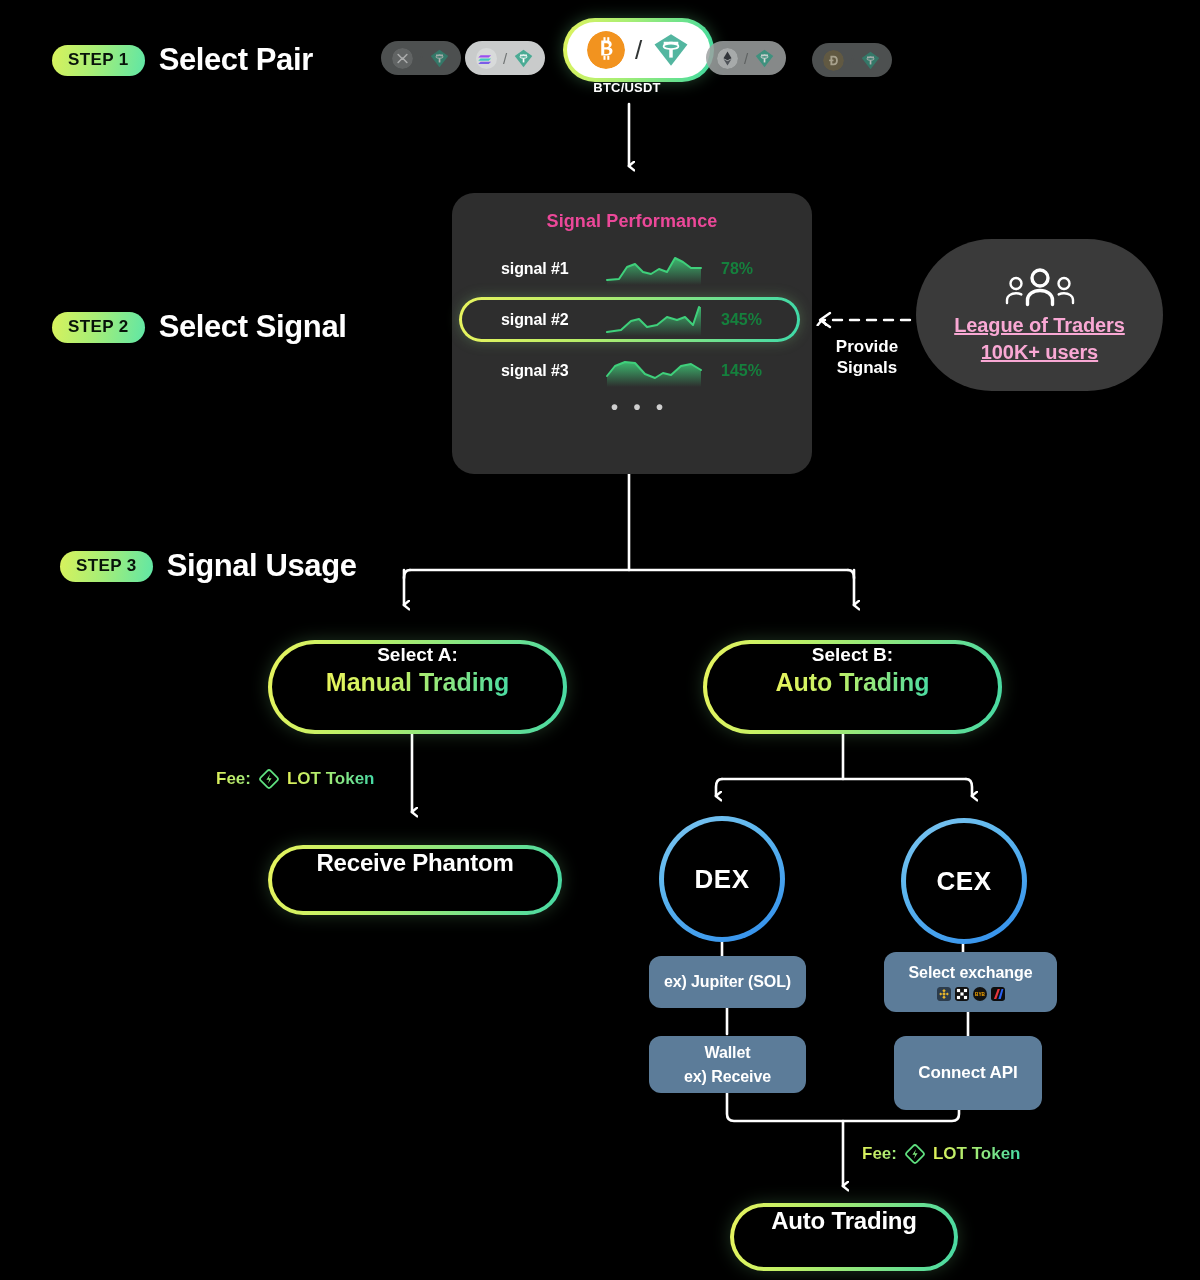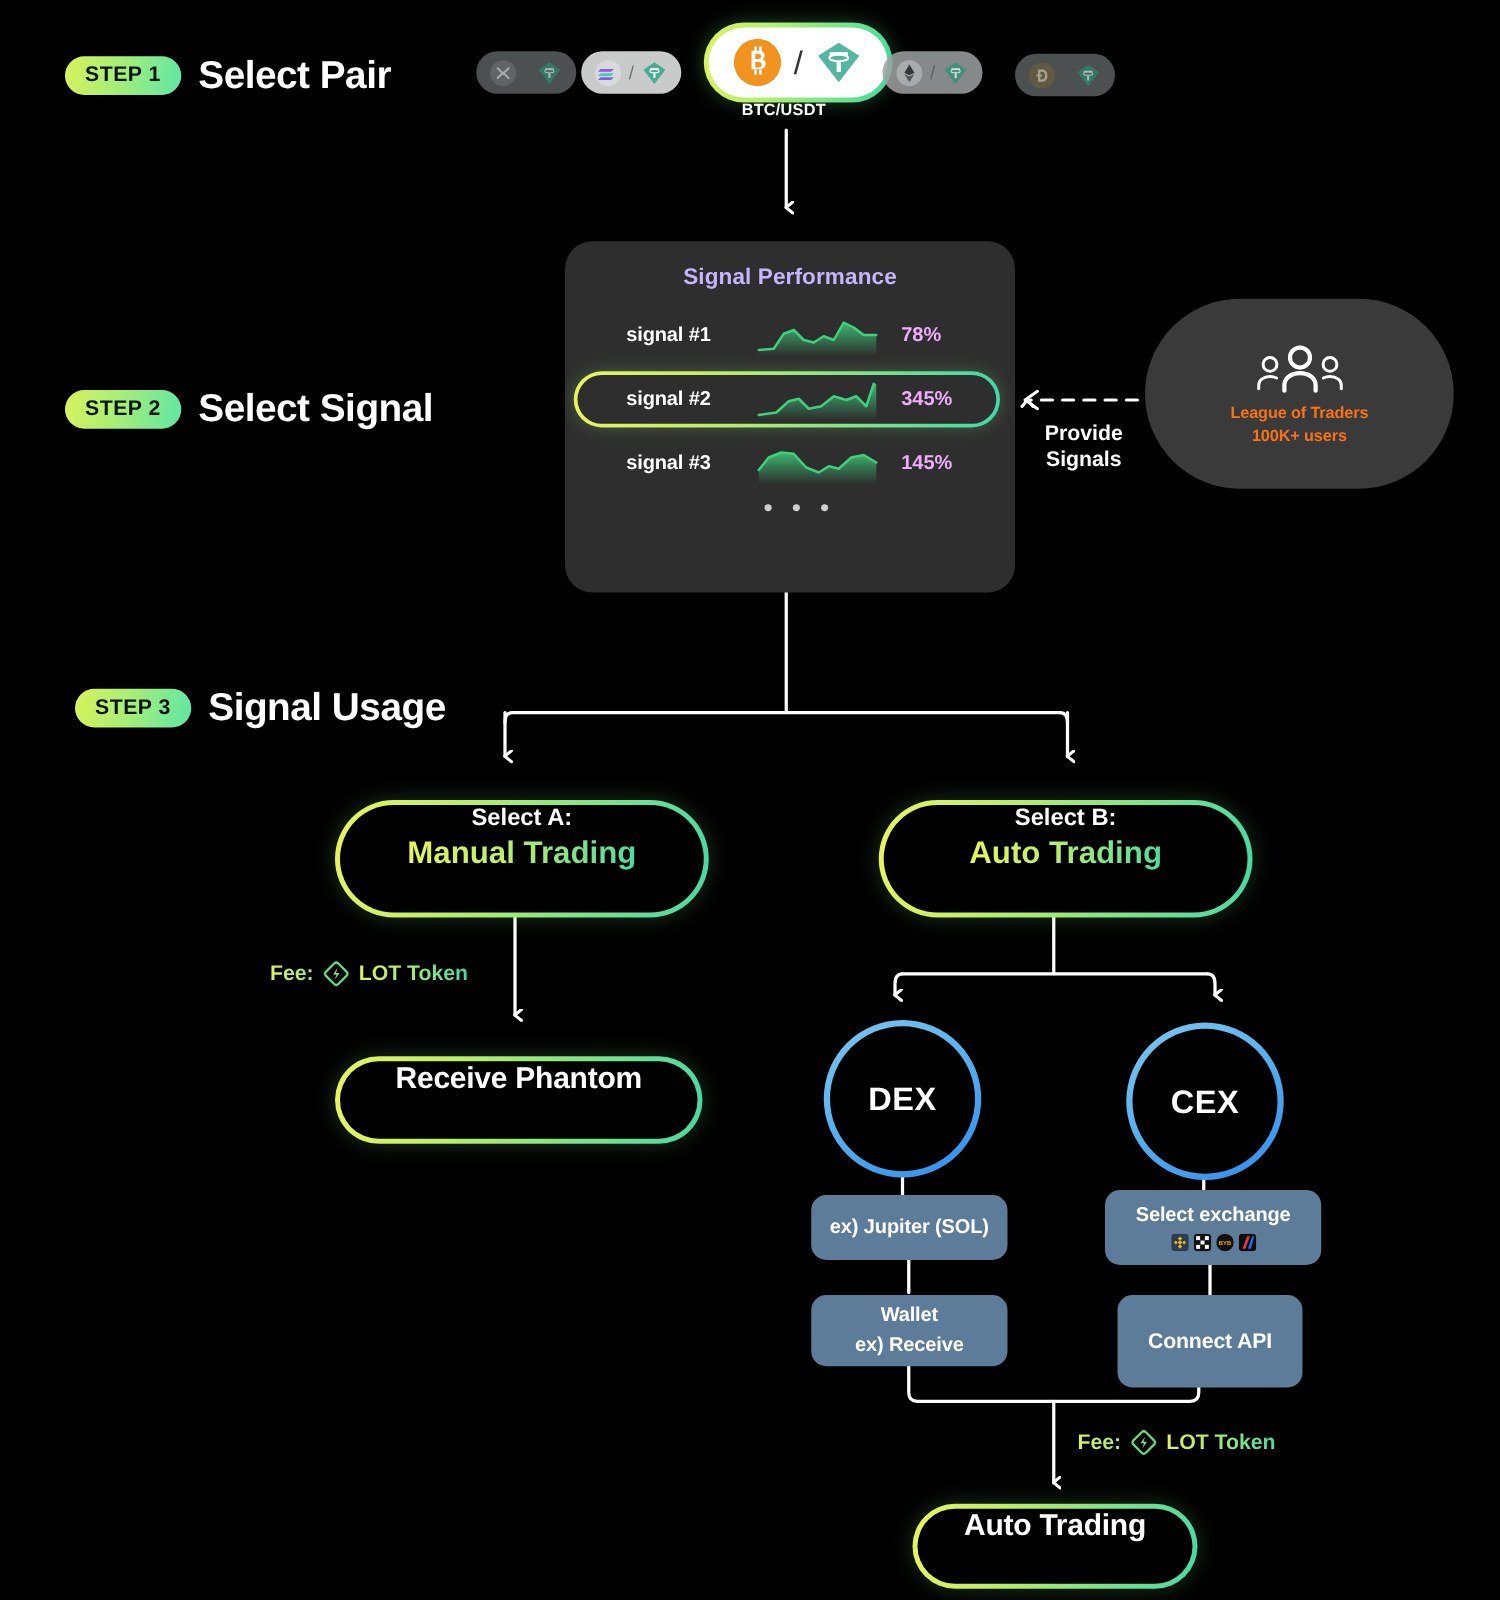--- a/index.html
+++ b/index.html
@@ -74,36 +74,36 @@
     white-space: nowrap; text-align: center;
   }
 
   
   .panel {
     position: absolute;
     background: #2e2e2e;
     border-radius: 22px;
   }
   .panel-title {
-    color: #c4b5fd; font-size: 18px; font-weight: 700;
+    color: #ec4899; font-size: 18px; font-weight: 700;
     text-align: center; letter-spacing: .1px;
   }
   .sig-row {
     position: absolute;
     display: flex; align-items: center;
     height: 40px;
   }
   .sig-name {
     color: #ffffff; font-size: 16px; font-weight: 700;
     width: 104px; flex: 0 0 104px;
     letter-spacing: -.1px;
   }
   .spark { width: 98px; height: 34px; flex: 0 0 98px; display:block; }
   .sig-pct {
-    color: #f0abfc; font-size: 16px; font-weight: 700;
+    color: #15803d; font-size: 16px; font-weight: 700;
     margin-left: 18px; white-space: nowrap; text-align: right;
   }
   .sig-highlight {
     position: absolute;
     border-radius: 999px;
     padding: 3px;
     background: linear-gradient(95deg, #e8f45e 0%, #b9ef68 35%, #3fd9a8 100%);
     box-shadow: 0 0 14px rgba(150,235,140,.25);
   }
   .sig-highlight > .fill {
@@ -117,21 +117,21 @@
   }
 
   
   .league {
     position: absolute;
     background: #3a3a3a;
     border-radius: 90px;
     display: flex; flex-direction: column; align-items: center; justify-content: center;
     gap: 4px;
   }
-  .league-line { color: #f97316; font-size: 13px; font-weight: 700; letter-spacing: -.1px; }
+  .league-line { color: #f9a8d4; font-size: 20px; font-weight: 700; letter-spacing: -.1px; text-decoration: underline; }
   .provide-label {
     position: absolute; color: #fff; font-size: 17px; font-weight: 700;
     text-align: center; line-height: 1.25; white-space: pre-line;
   }
 
   
   .gpill {
     position: absolute;
     border-radius: 999px;
     padding: 4px;

